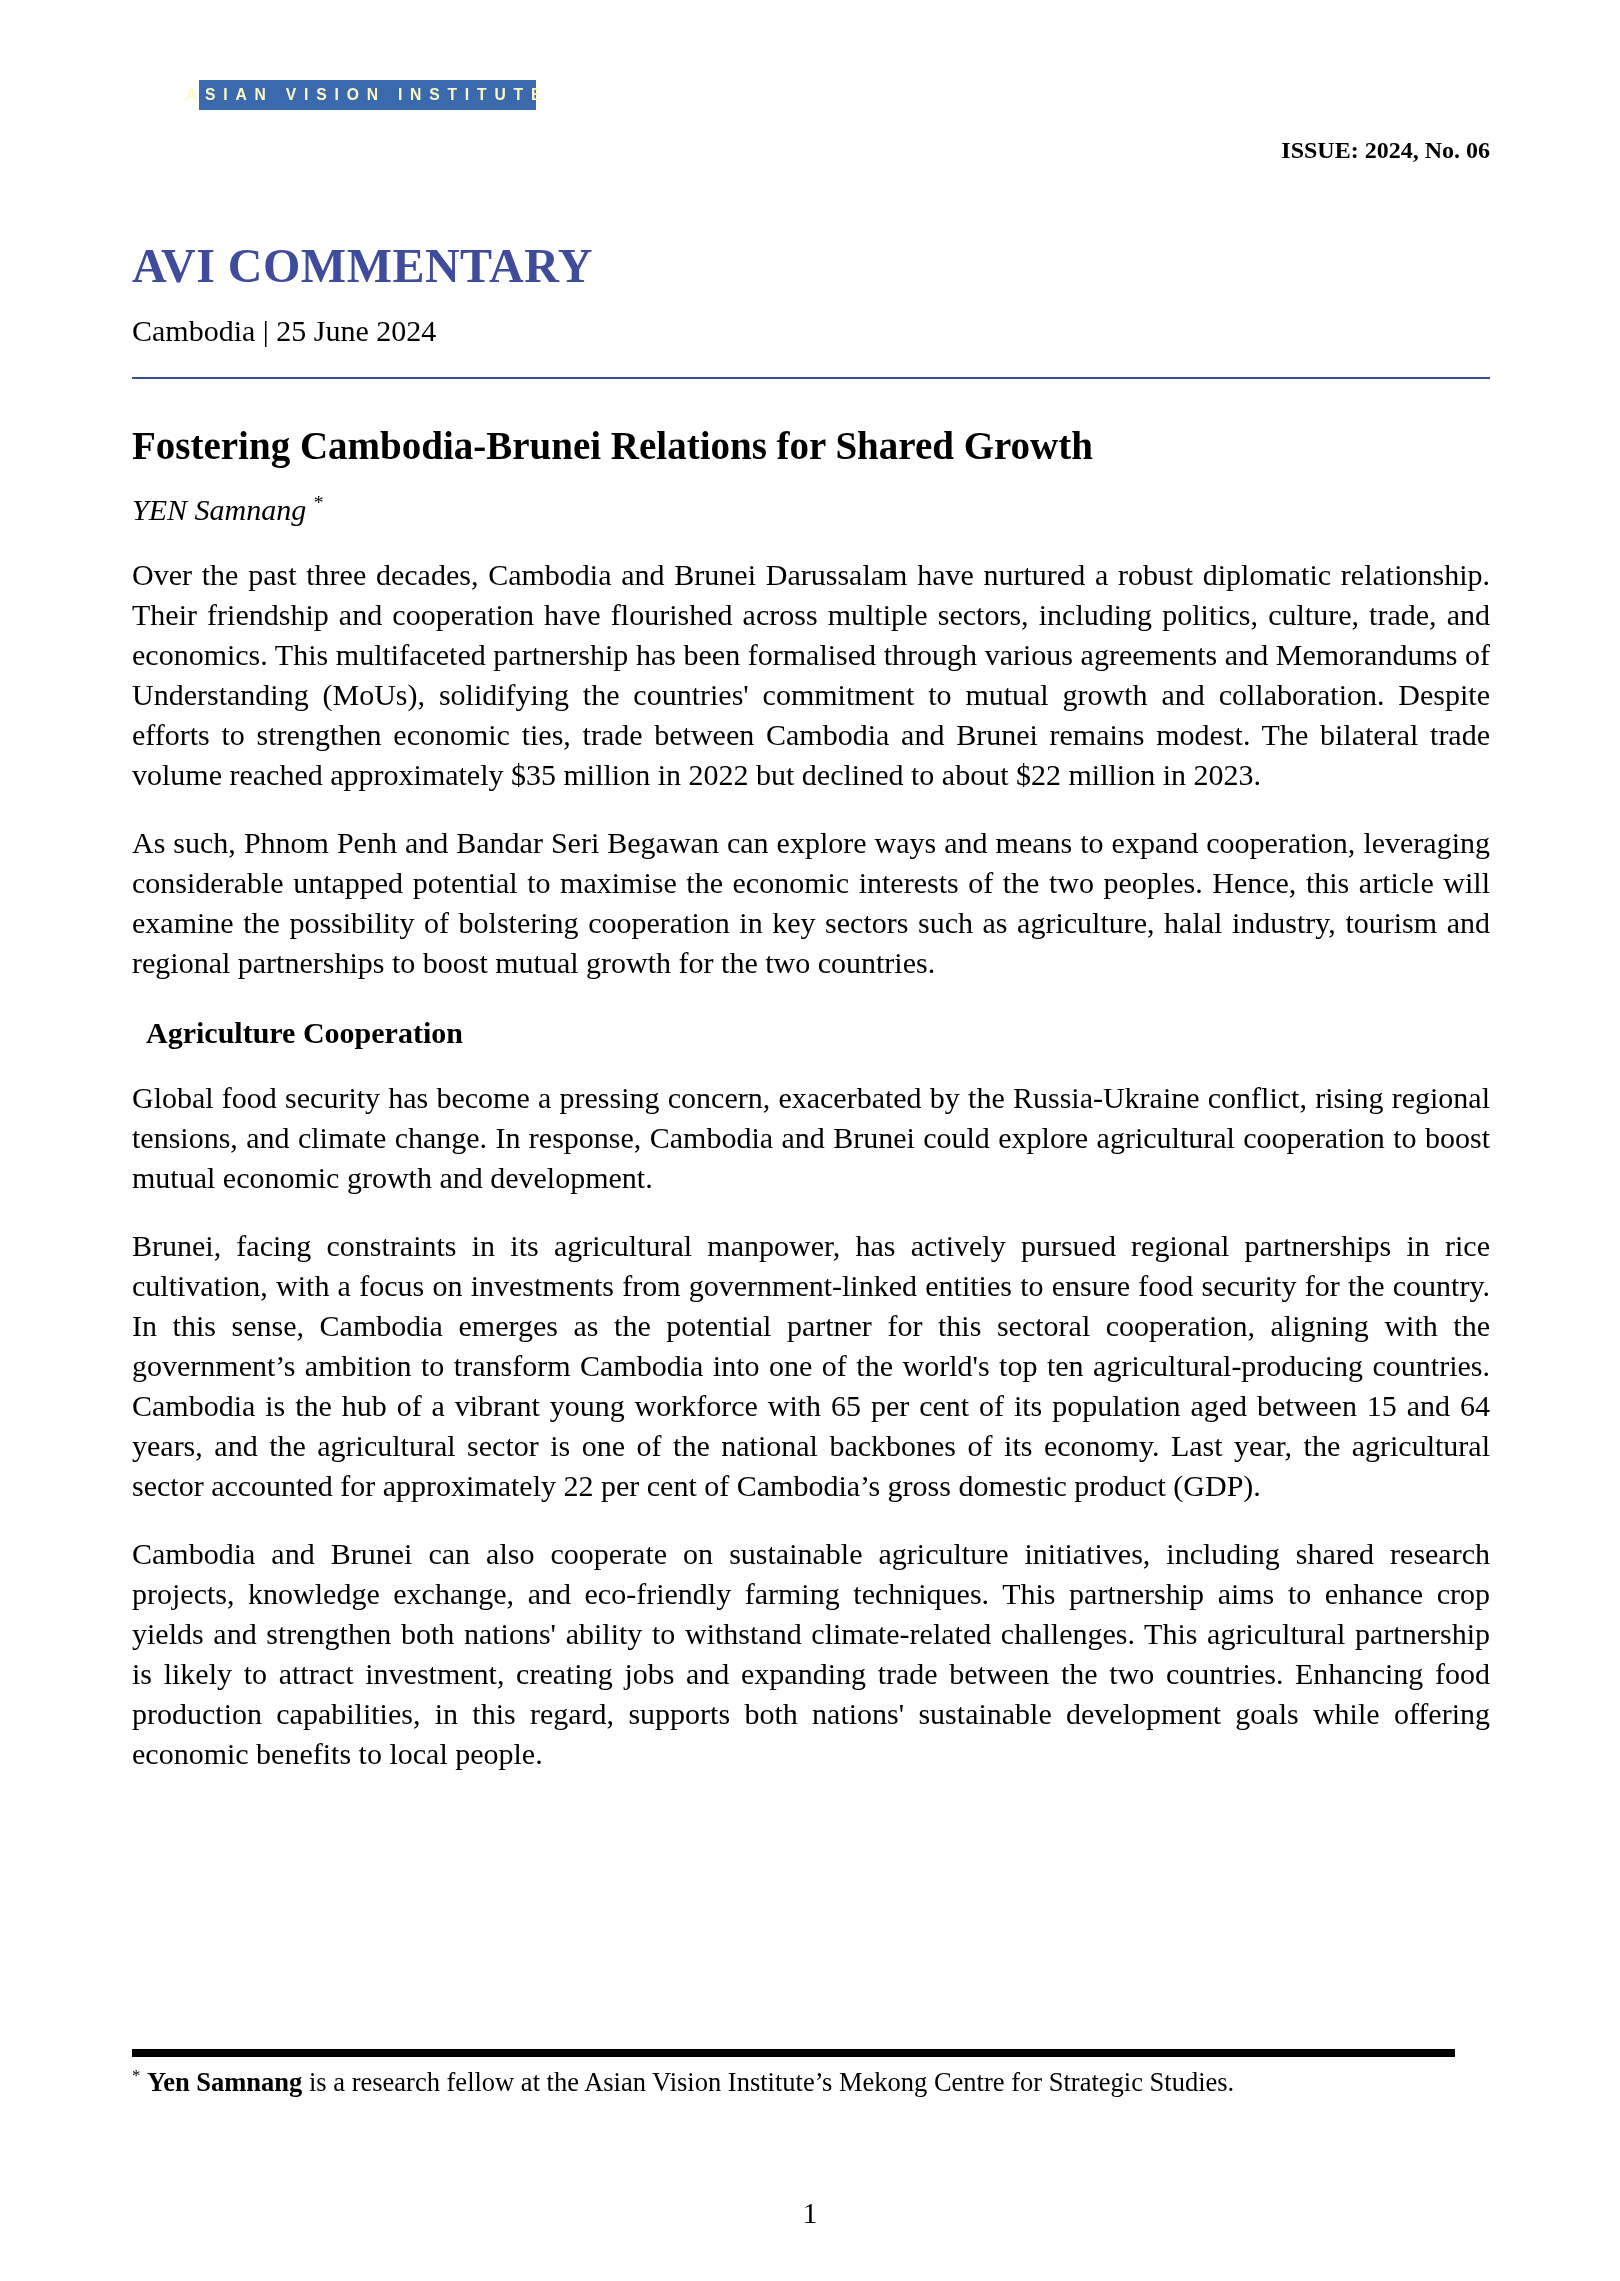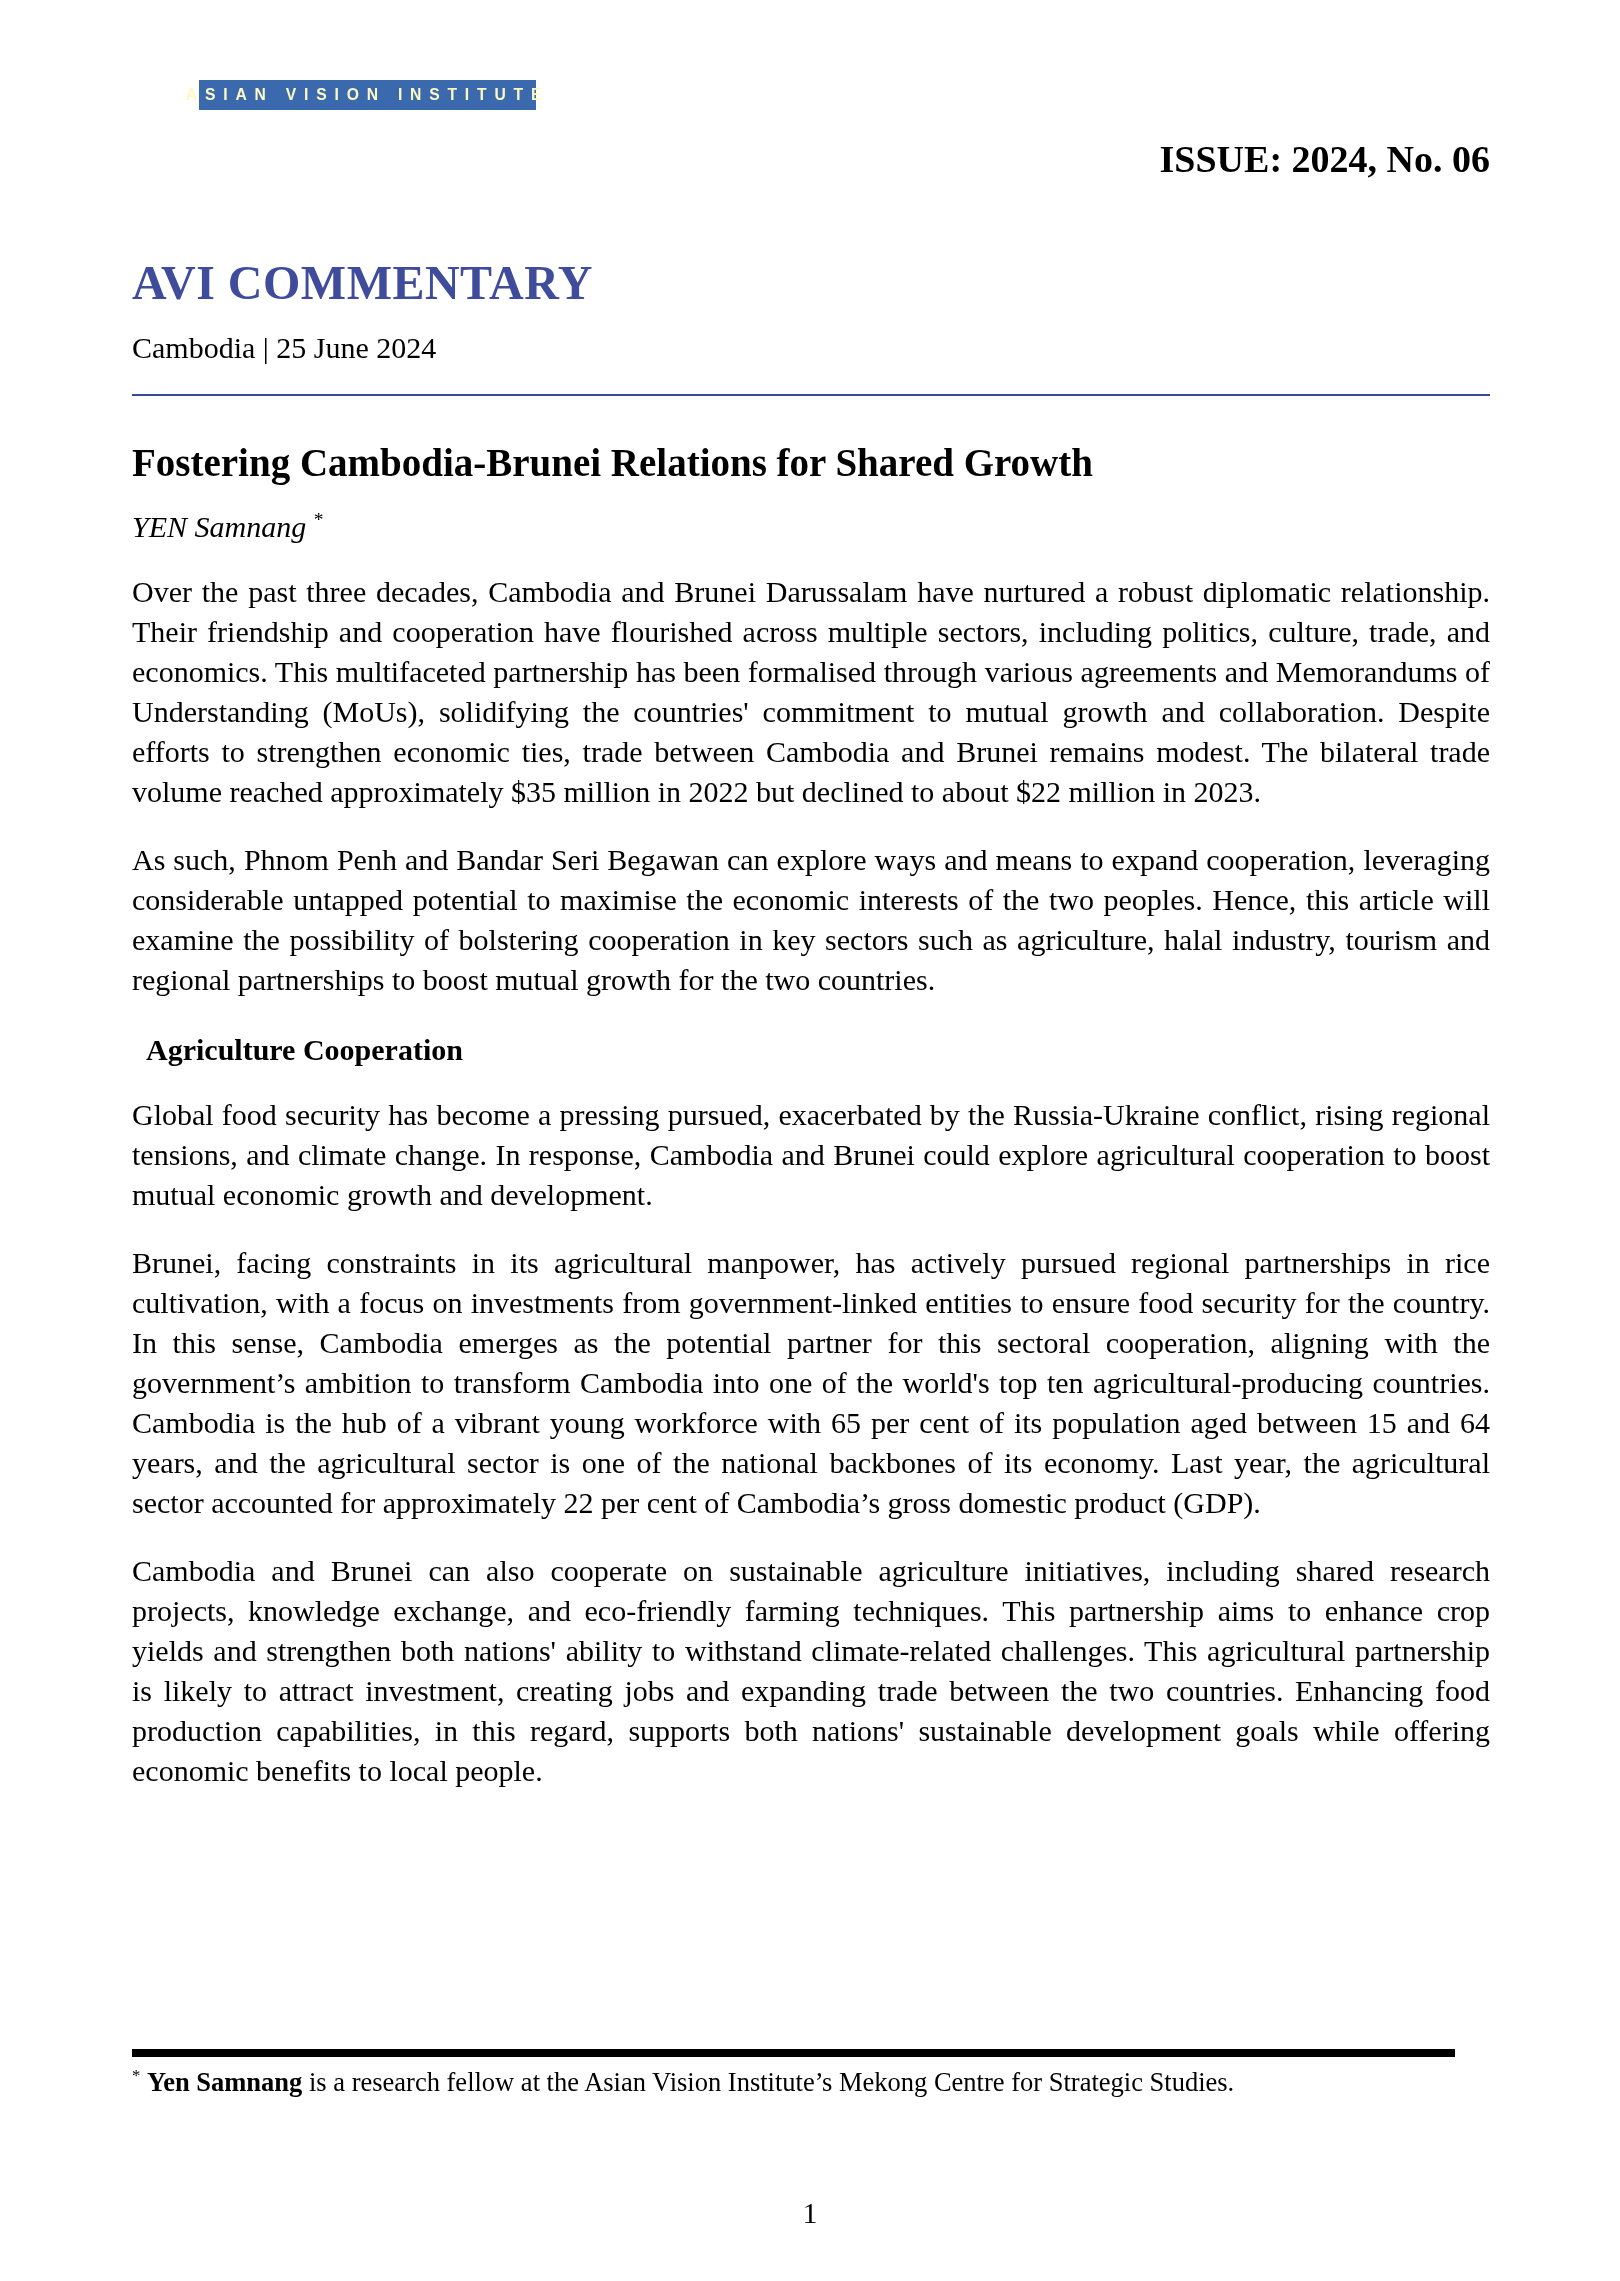--- a/index.html
+++ b/index.html
@@ -25,21 +25,21 @@
     letter-spacing: 0.16em; line-height: 1; margin-left: 9.8px;
     font-family: "Liberation Serif", serif;
   }
   .logo-banner {
     margin-left: 67px; margin-top: 5.9px; width: 337px; height: 30px;
     background: #3A6AAD; color: #fef9c3;
     display: flex; align-items: center; justify-content: center;
     font-family: "Liberation Sans", sans-serif;
     font-size: 15.7px; font-weight: bold; letter-spacing: 7.8px; white-space: nowrap;
   }
-  .issue { margin-top: 63px; font-size: 38px; font-weight: bold; white-space: nowrap; }
+  .issue { margin-top: 63px; font-size: 24px; font-weight: bold; white-space: nowrap; }
 
   
   .commentary-title {
     margin-top: 78px; font-size: 48px; font-weight: bold;
     color: #3F4C9B; line-height: 1; letter-spacing: 0.5px;
   }
   .dateline { margin-top: 23.5px; font-size: 30px; font-weight: normal; }
   .divider { margin-top: 29px; border: none; border-top: 2.9px solid #3B4A96; height: 0; }
 
   
@@ -80,21 +80,21 @@
     <div class="dateline">Cambodia | 25 June 2024</div>
     <hr class="divider">
 
     <div class="article-title">Fostering Cambodia-Brunei Relations for Shared Growth</div>
     <div class="author"><span>YEN Samnang</span> <sup>*</sup></div>
 
     <div class="body-text">
       <p>Over the past three decades, Cambodia and Brunei Darussalam have nurtured a robust diplomatic relationship. Their friendship and cooperation have flourished across multiple sectors, including politics, culture, trade, and economics. This multifaceted partnership has been formalised through various agreements and Memorandums of Understanding (MoUs), solidifying the countries' commitment to mutual growth and collaboration. Despite efforts to strengthen economic ties, trade between Cambodia and Brunei remains modest. The bilateral trade volume reached approximately $35 million in 2022 but declined to about $22 million in 2023.</p>
       <p>As such, Phnom Penh and Bandar Seri Begawan can explore ways and means to expand cooperation, leveraging considerable untapped potential to maximise the economic interests of the two peoples. Hence, this article will examine the possibility of bolstering cooperation in key sectors such as agriculture, halal industry, tourism and regional partnerships to boost mutual growth for the two countries.</p>
       <h2 class="section-heading">Agriculture Cooperation</h2>
-      <p>Global food security has become a pressing pursued, exacerbated by the Russia-Ukraine conflict, rising regional tensions, and climate change. In response, Cambodia and Brunei could explore agricultural cooperation to boost mutual economic growth and development.</p>
+      <p>Global food security has become a pressing concern, exacerbated by the Russia-Ukraine conflict, rising regional tensions, and climate change. In response, Cambodia and Brunei could explore agricultural cooperation to boost mutual economic growth and development.</p>
       <p>Brunei, facing constraints in its agricultural manpower, has actively pursued regional partnerships in rice cultivation, with a focus on investments from government-linked entities to ensure food security for the country. In this sense, Cambodia emerges as the potential partner for this sectoral cooperation, aligning with the government’s ambition to transform Cambodia into one of the world's top ten agricultural-producing countries. Cambodia is the hub of a vibrant young workforce with 65 per cent of its population aged between 15 and 64 years, and the agricultural sector is one of the national backbones of its economy. Last year, the agricultural sector accounted for approximately 22 per cent of Cambodia’s gross domestic product (GDP).</p>
       <p>Cambodia and Brunei can also cooperate on sustainable agriculture initiatives, including shared research projects, knowledge exchange, and eco-friendly farming techniques. This partnership aims to enhance crop yields and strengthen both nations' ability to withstand climate-related challenges. This agricultural partnership is likely to attract investment, creating jobs and expanding trade between the two countries. Enhancing food production capabilities, in this regard, supports both nations' sustainable development goals while offering economic benefits to local people.</p>
     </div>
 
   </div>
 
   <div class="footer">
     <div class="footnote-rule"></div>
     <div class="footnote"><sup>*</sup> <b>Yen Samnang</b><span> is a research fellow at the Asian Vision Institute’s Mekong Centre for Strategic Studies.</span></div>
   </div>

